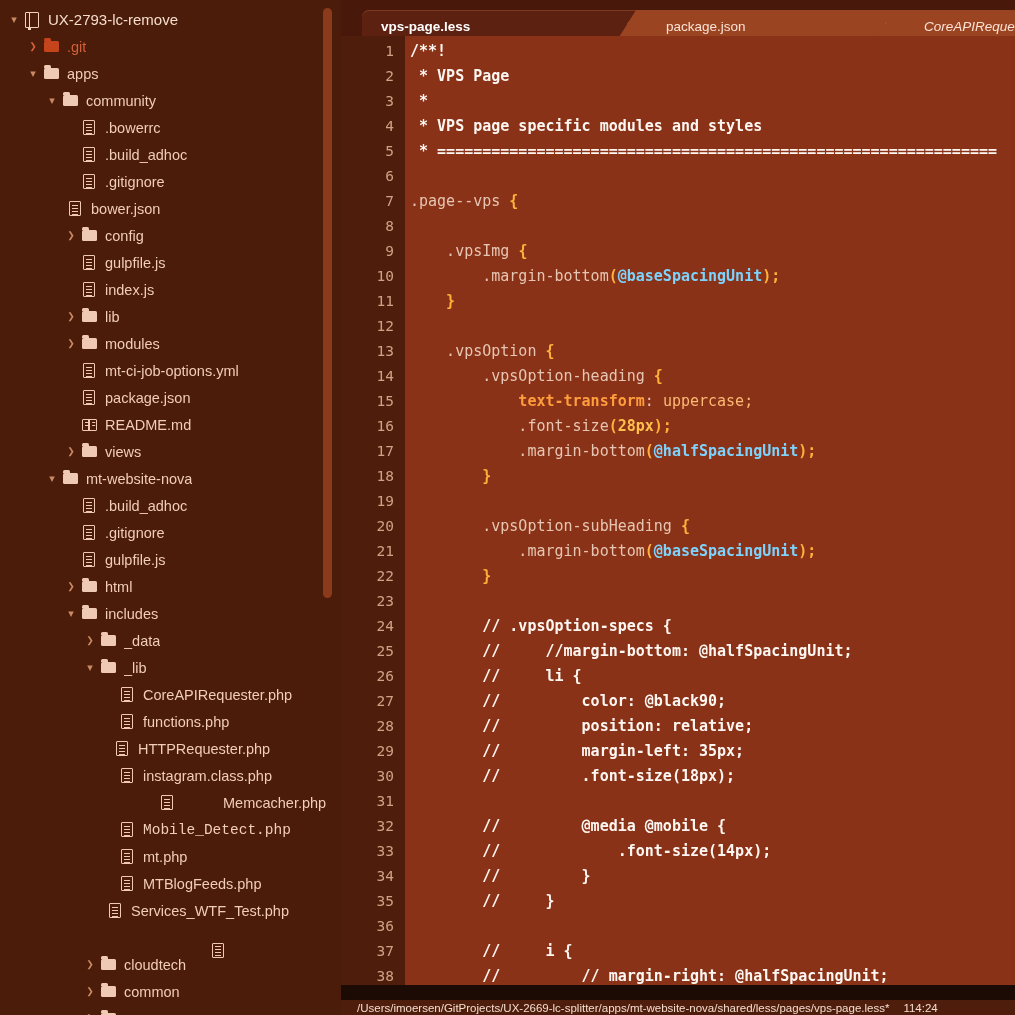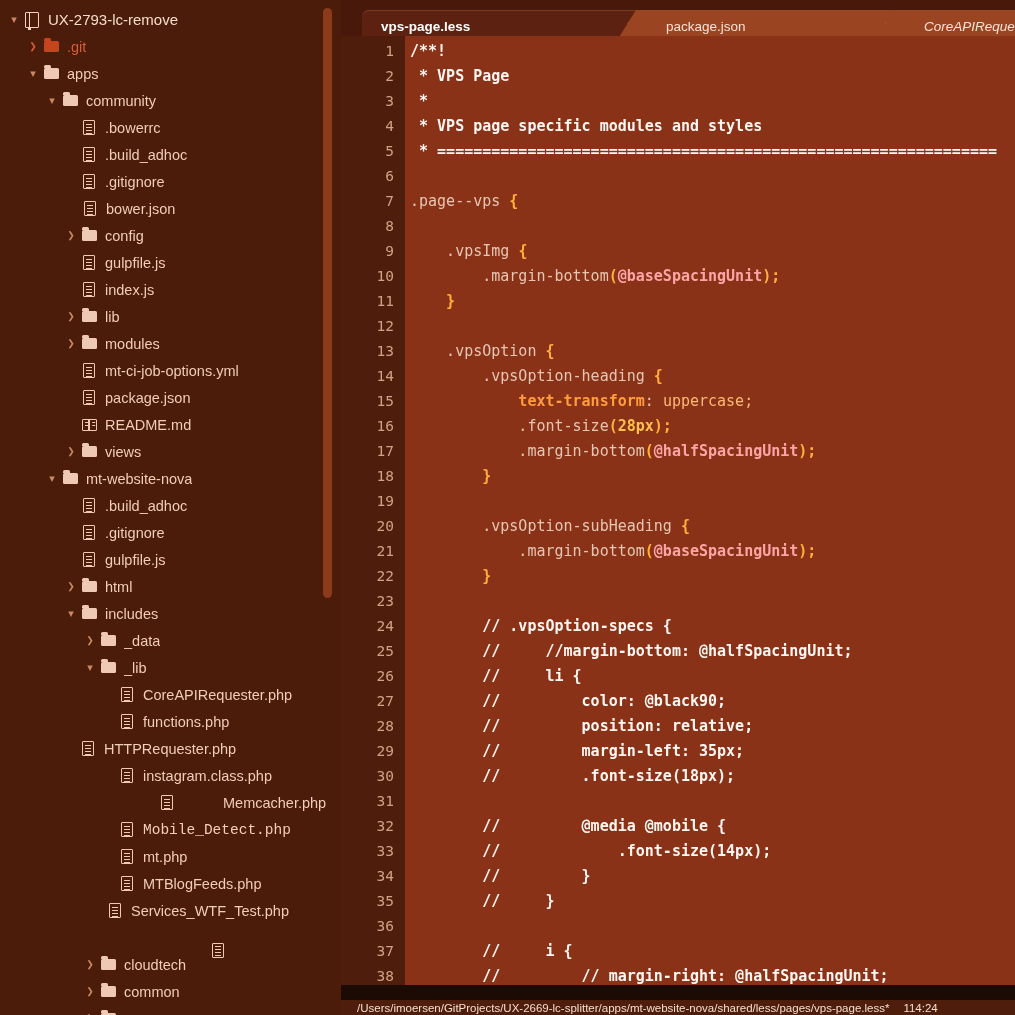--- a/index.html
+++ b/index.html
@@ -185,21 +185,21 @@
     height:25px;line-height:25px;white-space:pre;
     font-family:"DejaVu Sans Mono", monospace;
     font-size:15px;
     padding-left:5px;
   }
   .tk-comment{color:#fdf6f1;font-weight:bold;}
   .tk-sel{color:#e6c6b2;}
   .tk-brace{color:#ffb13b;font-weight:bold;}
   .tk-prop{color:#ff9d3d;font-weight:bold;}
   .tk-val{color:#fdba74;}
-  .tk-var{color:#fca5a5;font-weight:bold;}
+  .tk-var{color:#7dd3fc;font-weight:bold;}
   .tk-num{color:#ffc04d;font-weight:bold;}
   .tk-punc{color:#ffb13b;font-weight:bold;}
   .tk-plain{color:#e6c6b2;}
 
   
   #statusbar{
     position:absolute;left:0;right:0;bottom:0;height:15px;
     background:#4e1d0b;
     display:flex;align-items:center;
     padding-left:16px;
@@ -258,21 +258,21 @@
           </span>
           <span class="lbl">.build_adhoc</span>
         </div>
         <div class="trow" style="padding-left: 63px;">
           <span class="twist none"></span>
           <span class="ico">
             <span class="fileico"></span>
           </span>
           <span class="lbl">.gitignore</span>
         </div>
-        <div class="trow" style="padding-left: 64px;">
+        <div class="trow" style="padding-left: 49px;">
           <span class="twist none"></span>
           <span class="ico">
             <span class="fileico"></span>
           </span>
           <span class="lbl">bower.json</span>
         </div>
         <div class="trow" style="padding-left: 63px;">
           <span class="twist" style="font-size: 9px;">❯</span>
           <span class="ico">
             <span class="folder"></span>
@@ -398,21 +398,21 @@
           </span>
           <span class="lbl">CoreAPIRequester.php</span>
         </div>
         <div class="trow" style="padding-left: 101px;">
           <span class="twist none"></span>
           <span class="ico">
             <span class="fileico"></span>
           </span>
           <span class="lbl">functions.php</span>
         </div>
-        <div class="trow" style="padding-left: 62px;">
+        <div class="trow" style="padding-left: 96px;">
           <span class="twist none"></span>
           <span class="ico">
             <span class="fileico"></span>
           </span>
           <span class="lbl">HTTPRequester.php</span>
         </div>
         <div class="trow" style="padding-left: 101px;">
           <span class="twist none"></span>
           <span class="ico">
             <span class="fileico"></span>

